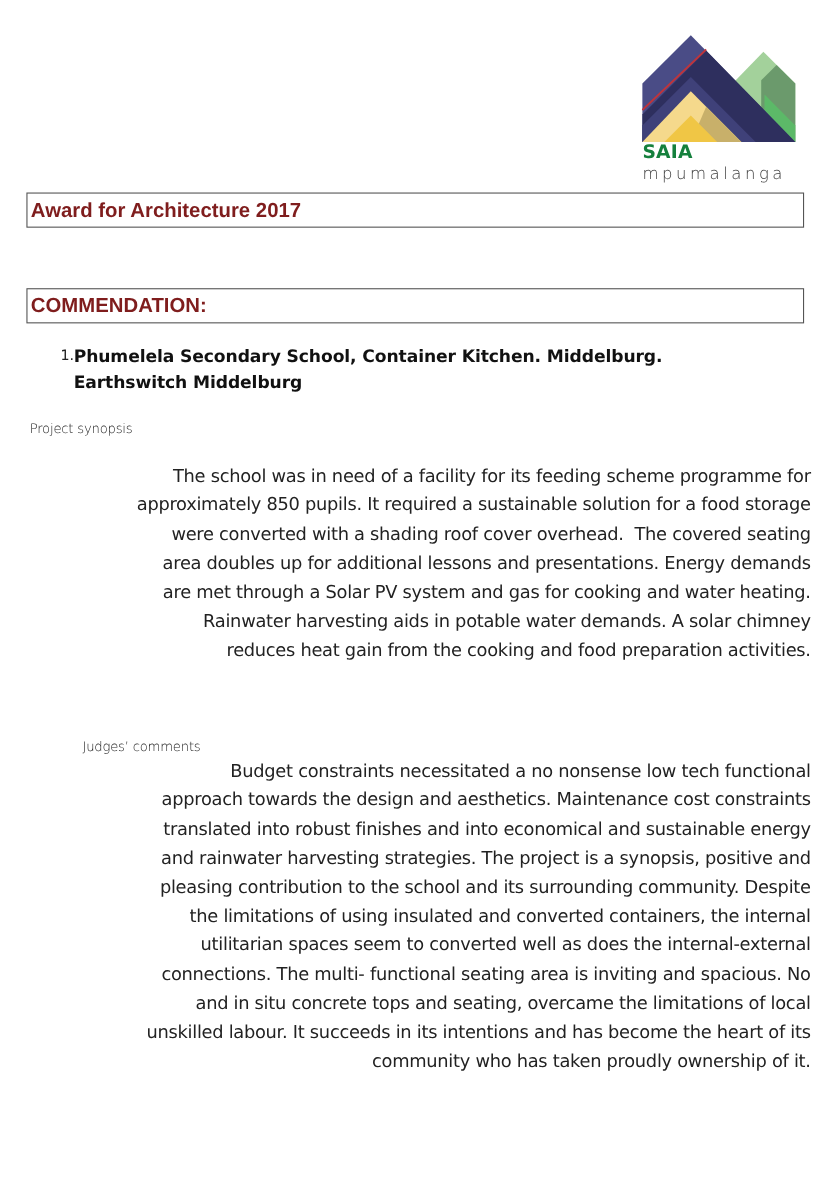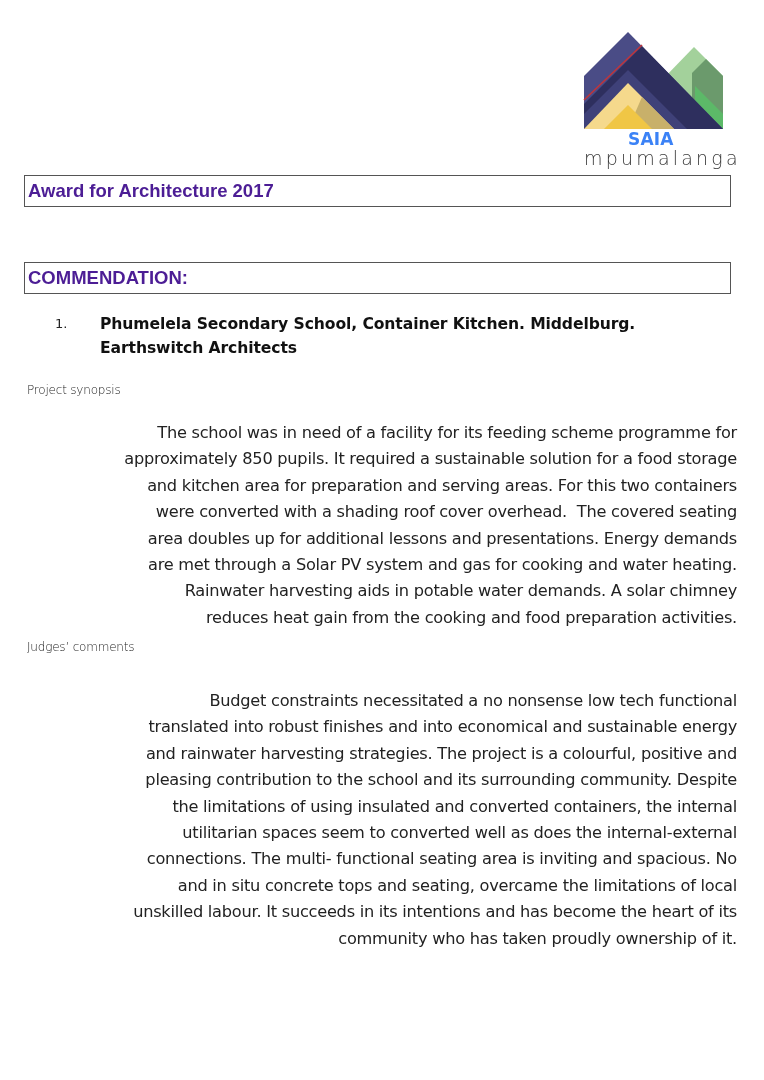--- a/index.html
+++ b/index.html
@@ -30,93 +30,92 @@
       height: 102px;
     }
     .logo-saia {
       position: absolute;
       left: 2px;
       top: 99px;
       font-family: "DejaVu Sans", sans-serif;
       font-weight: bold;
       font-size: 17px;
       letter-spacing: 0.2px;
-      color: #3b82f6;
+      color: #15803d;
       line-height: 20px;
-      margin-left: 44px;
     }
     .logo-region {
       position: absolute;
       left: 2px;
       top: 119px;
       font-family: "DejaVu Sans", sans-serif;
-      font-size: 19px;
+      font-size: 15px;
       letter-spacing: 3.2px;
       color: #3a3a3a;
       line-height: 18px;
       font-weight: 300;
     }
     .boxed-heading {
       position: absolute;
       left: 24px;
       width: 705px;
       height: 30px;
       border: 1px solid #555555;
       box-sizing: content-box;
     }
     .boxed-heading span {
       position: absolute;
       left: 3px;
       top: 3px;
       font-family: "Liberation Sans", sans-serif;
       font-weight: bold;
       font-size: 18.5px;
-      color: #4c1d95;
+      color: #7f1d1d;
       line-height: 24px;
     }
     #award-box { top: 175px; }
     #commend-box { top: 262px; }
 
     .list-item {
       position: absolute;
       left: 55px;
       top: 312px;
       width: 680px;
     }
     .list-num {
       position: absolute;
       left: 0;
       top: 4px;
       font-size: 13px;
       color: #222;
     }
     .list-text {
       position: absolute;
-      left: 45px;
+      left: 12px;
       top: 0;
       width: 650px;
       font-weight: bold;
       font-size: 15.6px;
       line-height: 24px;
       color: #111;
       letter-spacing: -0.1px;
     }
     .list-text div { white-space: nowrap; }
 
     .section-label {
       position: absolute;
       left: 27px;
       font-size: 12px;
       font-weight: 300;
       color: #222;
       line-height: 22px;
       letter-spacing: -0.2px;
     }
     #synopsis-label { top: 379px; }
-    #judges-label { top: 636px; }
+    #judges-label { top: 668px; margin-left: 48px; }
 
     .para {
       position: absolute;
       left: 27px;
       width: 710px;
       font-size: 16.2px;
       line-height: 26.4px;
       color: #222;
       letter-spacing: -0.25px;
     }
@@ -156,41 +155,41 @@
 </div>
 
 <div class="boxed-heading" id="commend-box">
   <span>COMMENDATION:</span>
 </div>
 
 <div class="list-item">
   <span class="list-num">1.</span>
   <div class="list-text">
     <div>Phumelela Secondary School, Container Kitchen. Middelburg.</div>
-    <div>Earthswitch Architects</div>
+    <div>Earthswitch Middelburg</div>
   </div>
 </div>
 
 <div class="section-label" id="synopsis-label">Project synopsis</div>
 <div class="para" id="synopsis-para">
   <div>The school was in need of a facility for its feeding scheme programme for</div>
   <div>approximately 850 pupils. It required a sustainable solution for a food storage</div>
-  <div>and kitchen area for preparation and serving areas. For this two containers</div>
   <div style="white-space:pre;">were converted with a shading roof cover overhead.  The covered seating</div>
   <div>area doubles up for additional lessons and presentations. Energy demands</div>
   <div>are met through a Solar PV system and gas for cooking and water heating.</div>
   <div>Rainwater harvesting aids in potable water demands. A solar chimney</div>
   <div>reduces heat gain from the cooking and food preparation activities.</div>
 </div>
 
 <div class="section-label" id="judges-label">Judges’ comments</div>
 <div class="para" id="judges-para">
   <div>Budget constraints necessitated a no nonsense low tech functional</div>
+  <div>approach towards the design and aesthetics. Maintenance cost constraints</div>
   <div>translated into robust finishes and into economical and sustainable energy</div>
-  <div>and rainwater harvesting strategies. The project is a colourful, positive and</div>
+  <div>and rainwater harvesting strategies. The project is a synopsis, positive and</div>
   <div>pleasing contribution to the school and its surrounding community. Despite</div>
   <div>the limitations of using insulated and converted containers, the internal</div>
   <div>utilitarian spaces seem to converted well as does the internal-external</div>
   <div>connections. The multi- functional seating area is inviting and spacious. No</div>
   <div>and in situ concrete tops and seating, overcame the limitations of local</div>
   <div>unskilled labour. It succeeds in its intentions and has become the heart of its</div>
   <div>community who has taken proudly ownership of it.</div>
 </div>
 
 </body></html>

